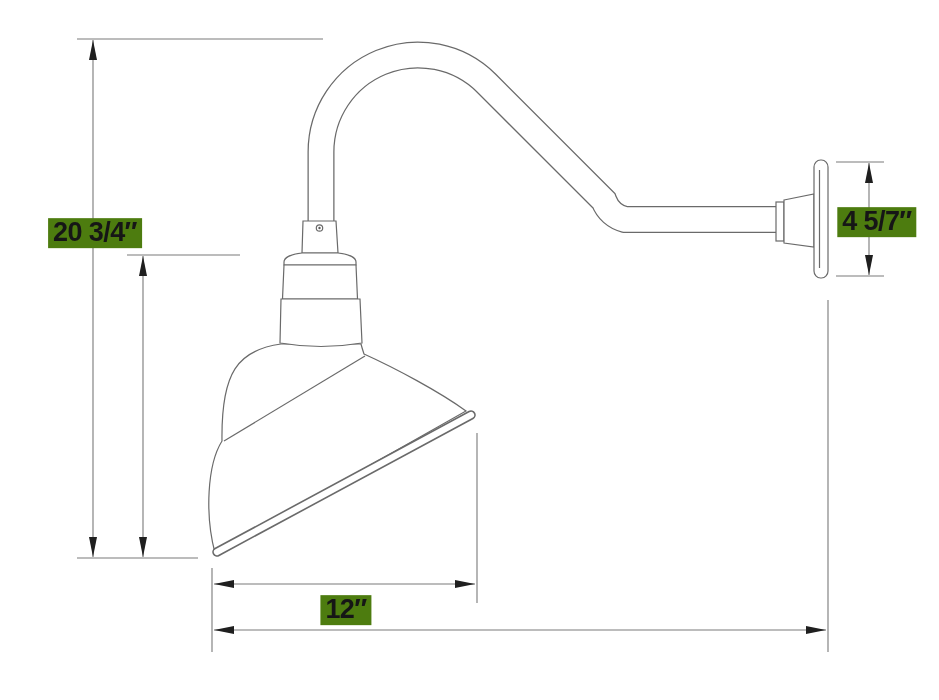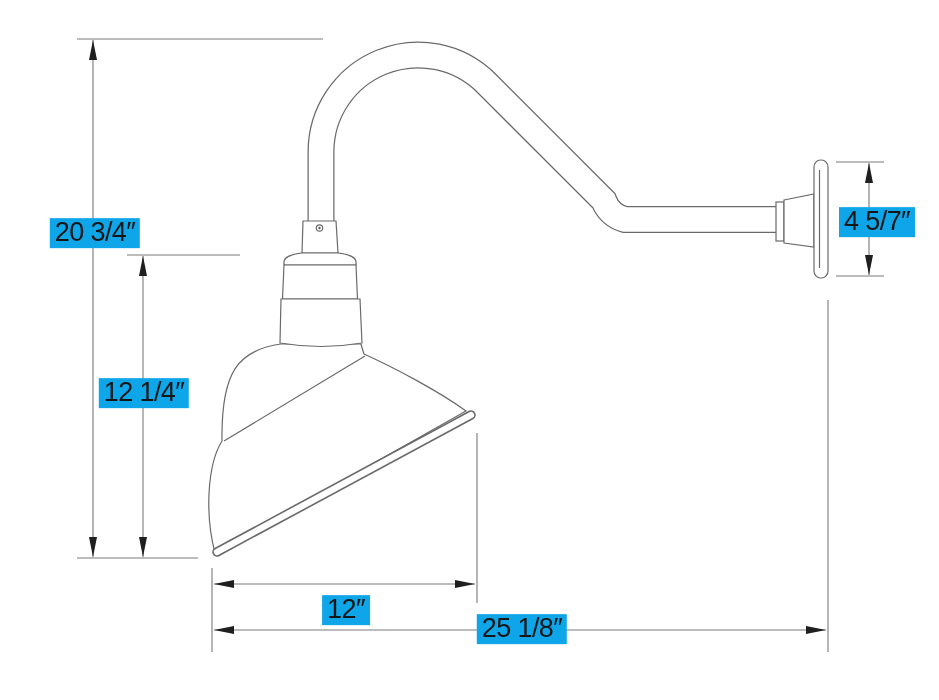--- a/index.html
+++ b/index.html
@@ -18,24 +18,24 @@
   .stage svg {
     position: absolute;
     left: 0;
     top: 0;
   }
   .dim-label {
     position: absolute;
     transform: translate(-50%, -50%);
     font-family: "Liberation Sans", sans-serif;
     font-size: 27px;
-    font-weight: 400;
+    font-weight: 700;
     letter-spacing: -0.6px;
     color: #161616;
-    background: #0ea5e9;
+    background: #4d7c0f;
     padding: 0 5px;
     white-space: nowrap;
     line-height: 1.1;
   }
 </style>
 </head>
 <body>
 
 <div class="stage">
 
@@ -82,21 +82,19 @@
         <polygon points="214,584 234,580 234,588"></polygon>
         <polygon points="475,584 455,580 455,588"></polygon>
         <polygon points="214,630 234,626 234,634"></polygon>
         <polygon points="826,630 806,626 806,634"></polygon>
       </g>
     </g>
   </svg>
 
   <div class="dim-label" style="left:95px;  top:233px;">20 3/4″</div>
 
-  <div class="dim-label" style="left:144px; top:393px;">12 1/4″</div>
 
   <div class="dim-label" style="left:877px; top:222px;">4 5/7″</div>
 
   <div class="dim-label" style="left:346px; top:610px;">12″</div>
 
-  <div class="dim-label" style="left:522px; top:629px;">25 1/8″</div>
 
 </div>
 
 </body></html>

